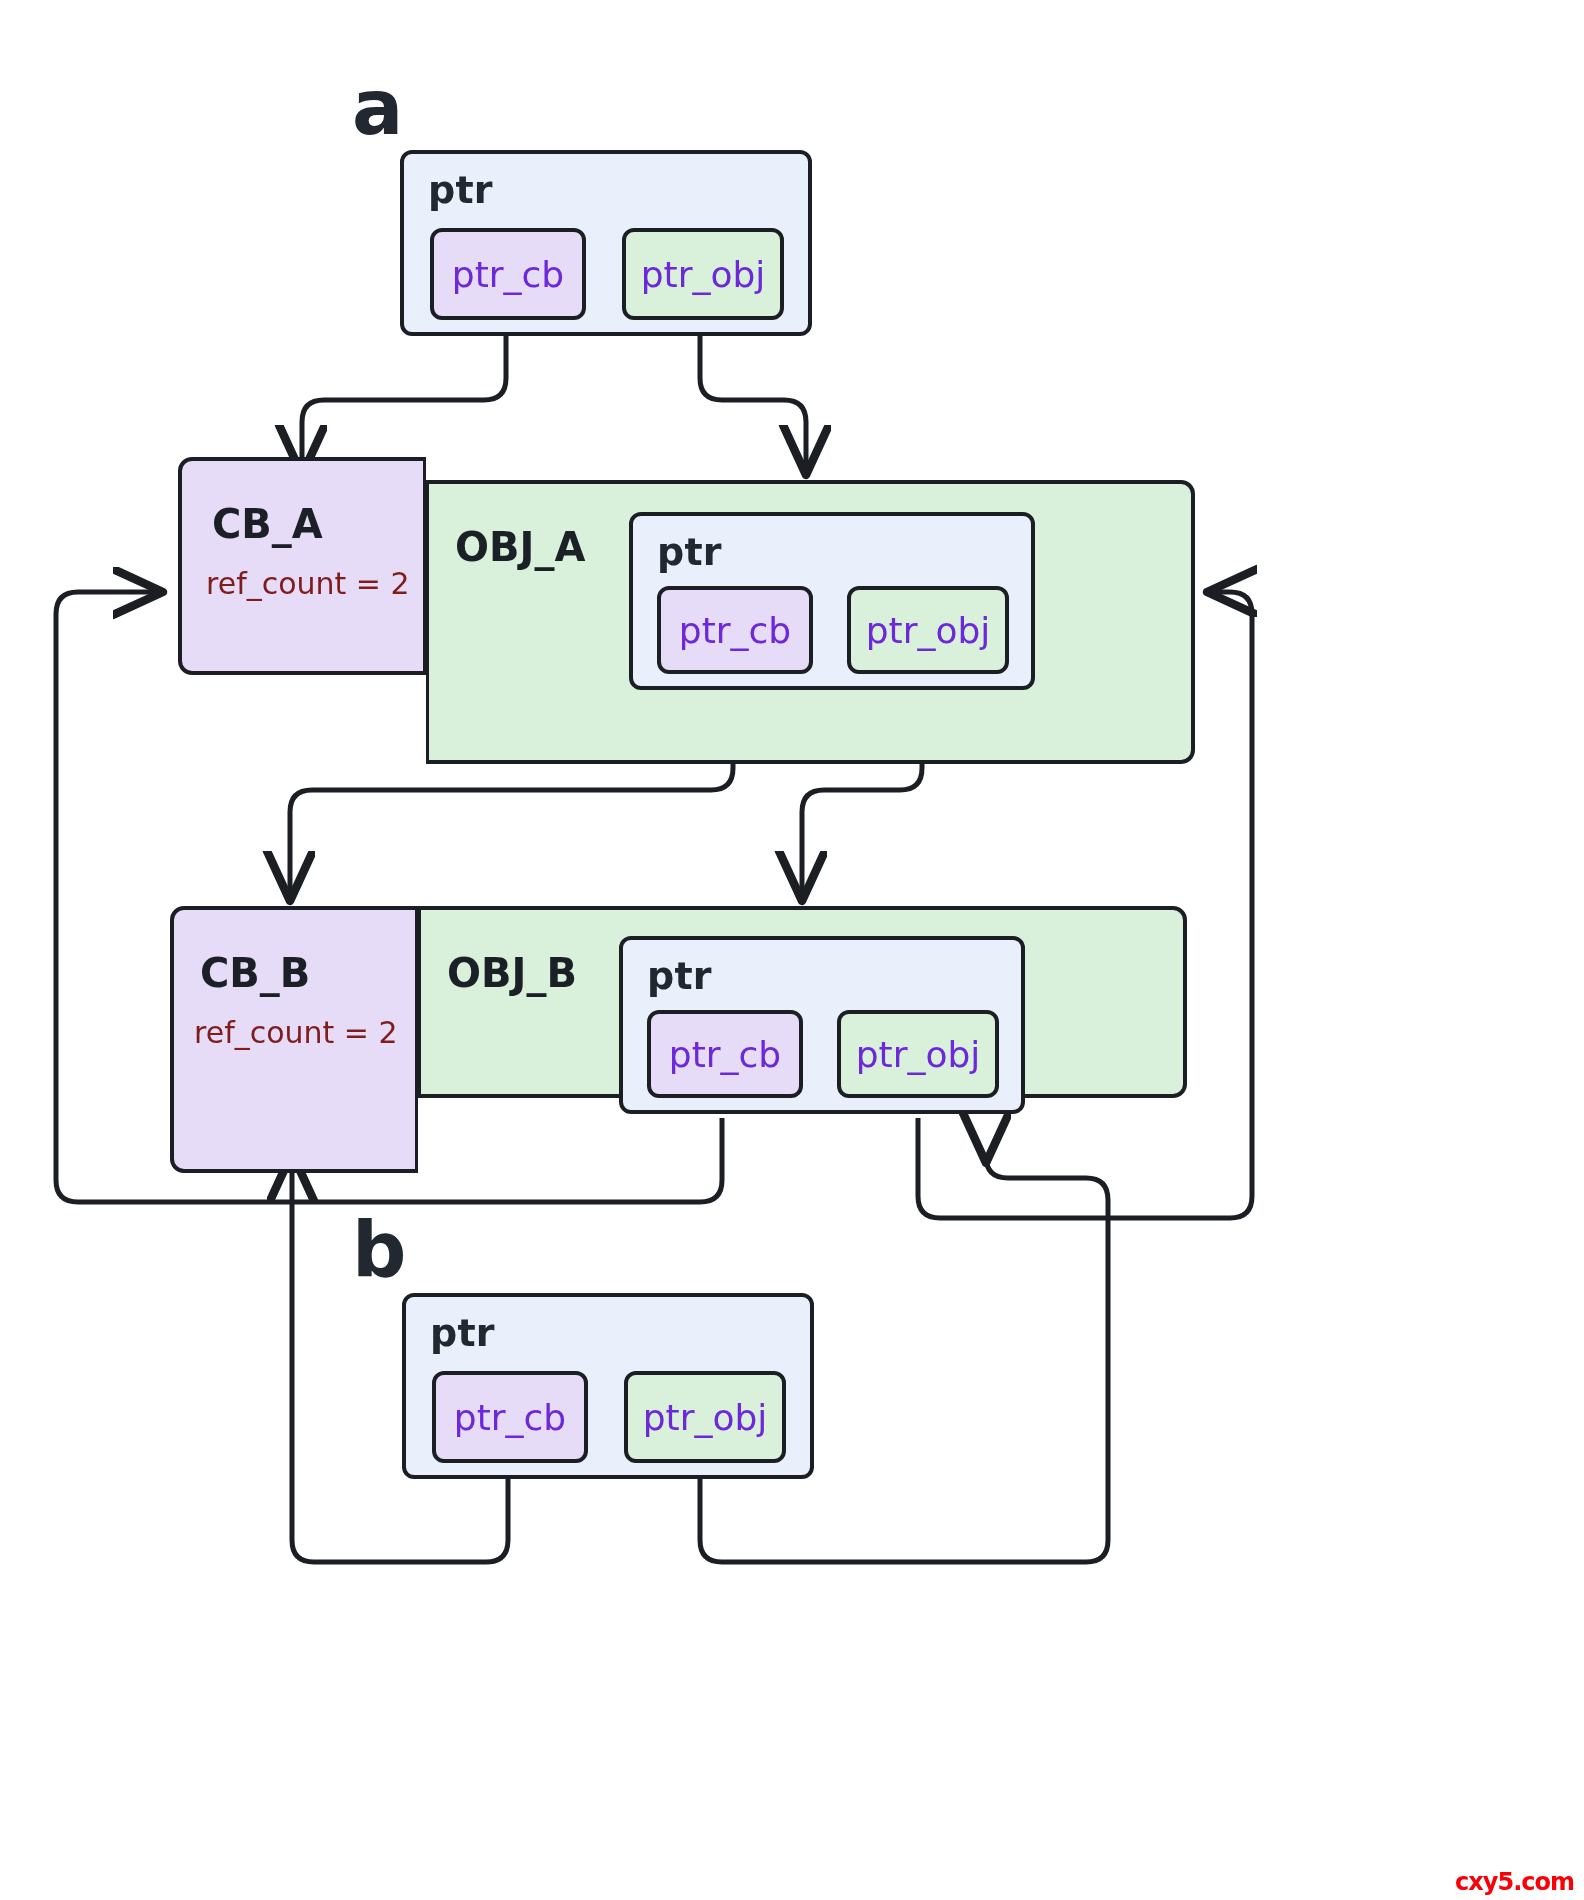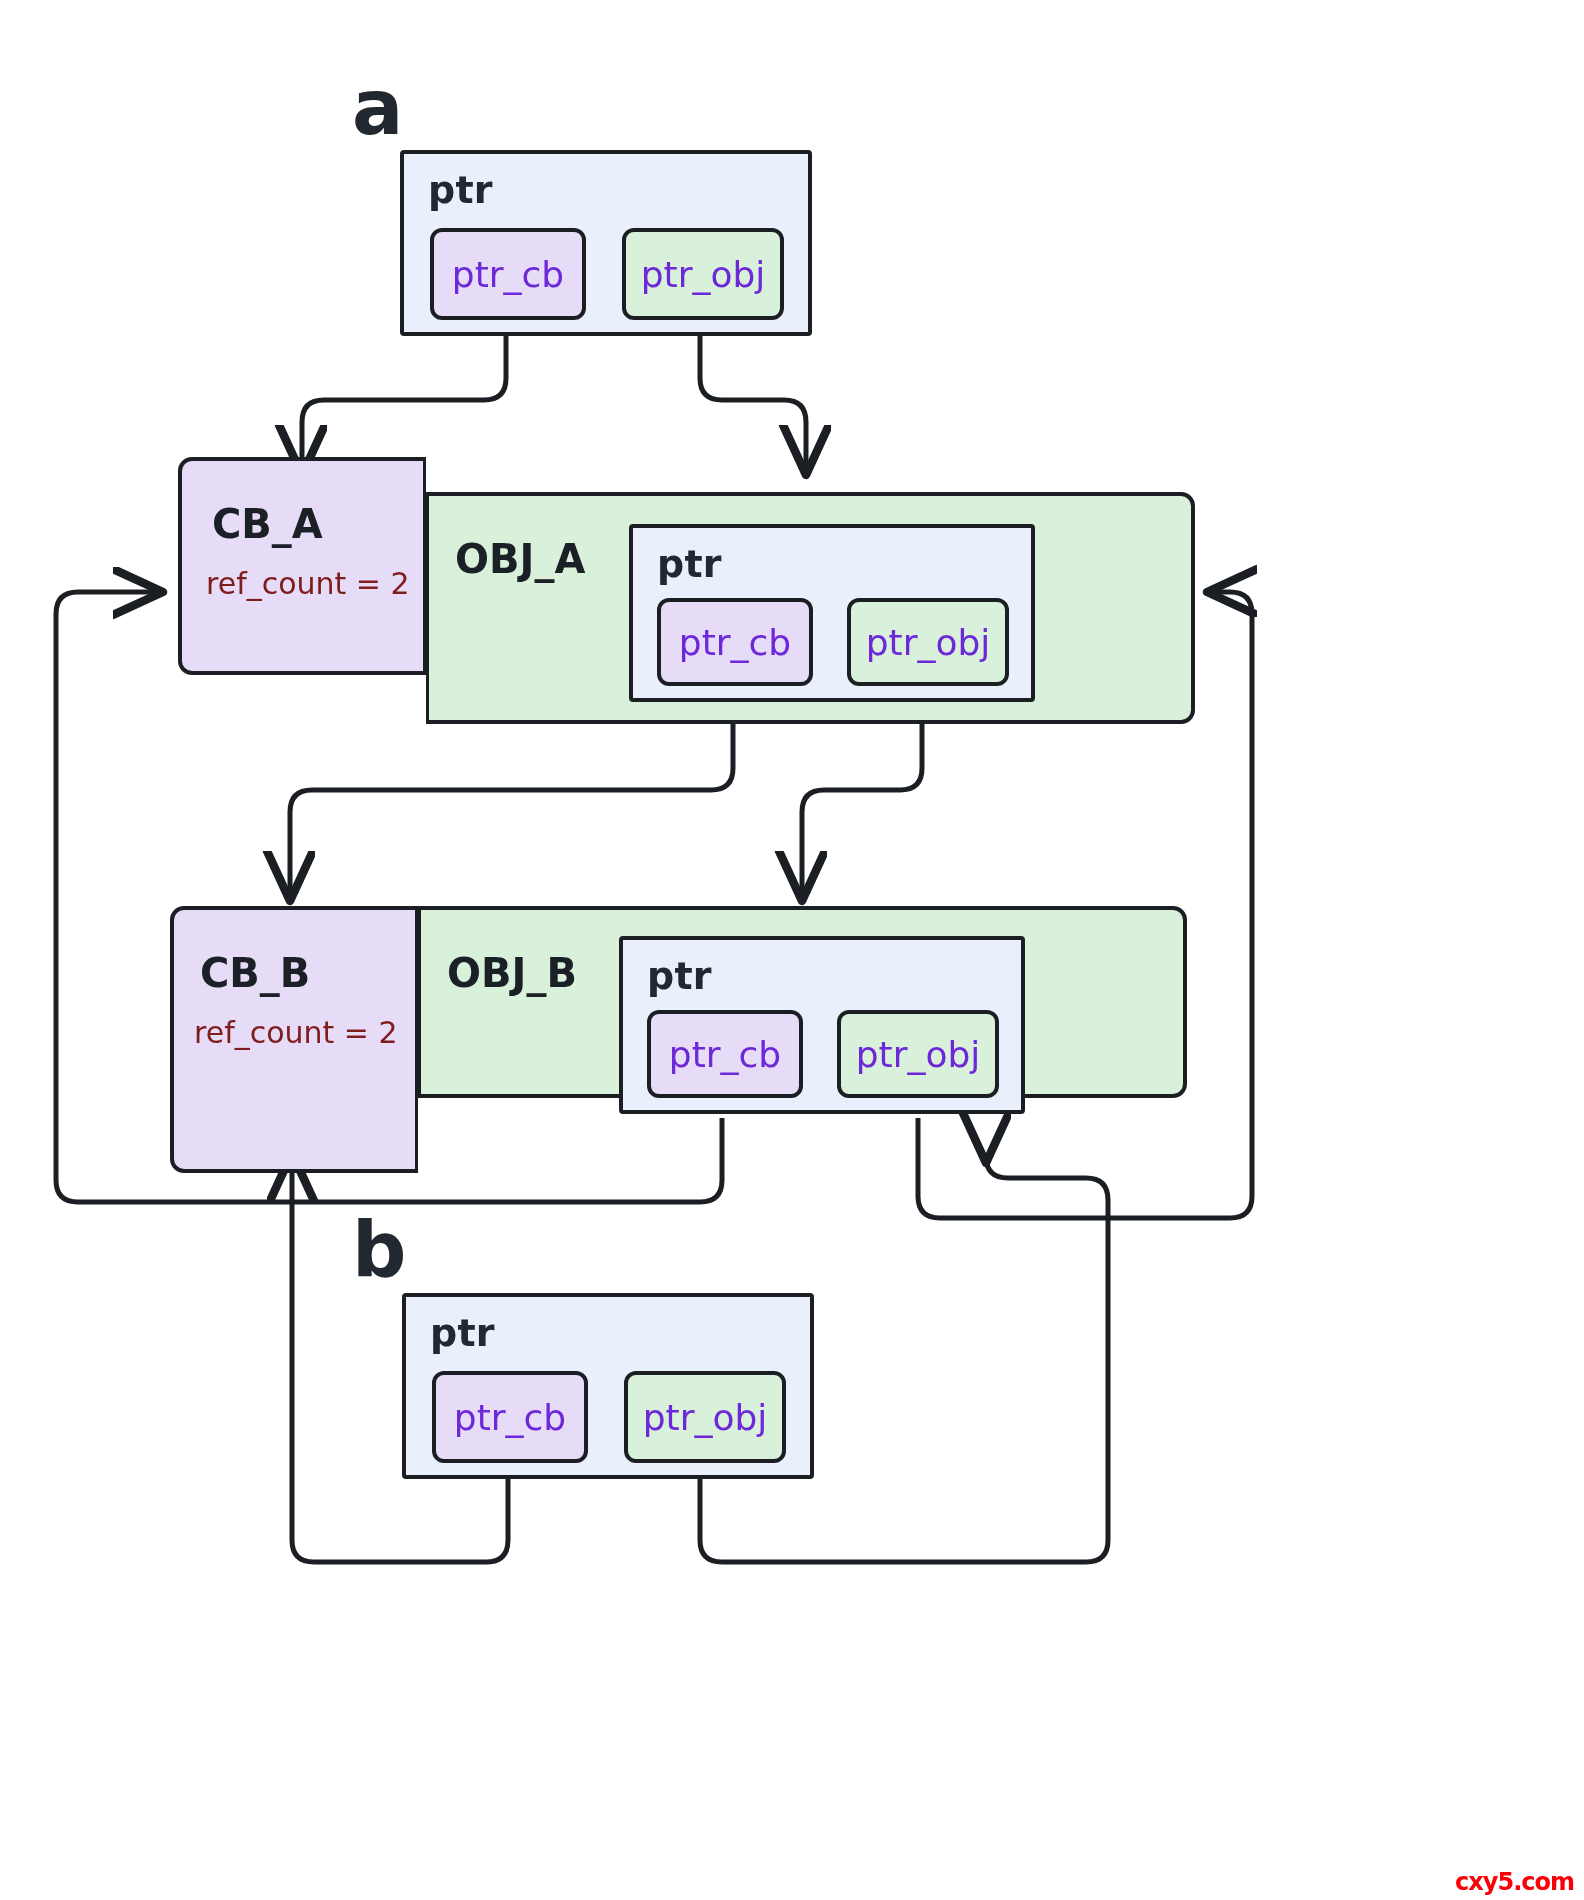--- a/index.html
+++ b/index.html
@@ -9,21 +9,21 @@
     width:1584px;height:1900px;position:relative;overflow:hidden;
   }
   #stage{position:absolute;left:0;top:0;width:1584px;height:1900px;}
 
   
   #edges{position:absolute;left:0;top:0;width:1584px;height:1900px;}
 
   
   .box{position:absolute;box-sizing:border-box;border:4px solid #1b1f24;}
   .ptr-frame{
-    background:#eaf0fb;border-radius:4px;
+    background:#eaf0fb;border-radius:12px;
   }
   .ptr-title{
     position:absolute;left:24px;top:14px;
     font-size:38px;font-weight:bold;color:#222830;letter-spacing:.2px;
   }
   .slot{
     position:absolute;box-sizing:border-box;border:4px solid #1b1f24;
     border-radius:12px;display:flex;align-items:center;justify-content:center;
     font-size:36px;color:#6d28d9;
   }
@@ -95,21 +95,21 @@
     <div class="slot obj" style="left:218px;top:74px;width:162px;height:92px;">
       <span>ptr_obj</span>
     </div>
   </div>
 
   <div class="box cb-block" style="left:178px;top:457px;width:248px;height:218px;">
     <div class="blk-title" style="left:30px;top:40px;">CB_A</div>
     <div class="blk-sub" style="left:24px;top:105px;">ref_count = 2</div>
   </div>
 
-  <div class="box obj-block" style="left:426px;top:480px;width:769px;height:232px;margin-top:12px;">
+  <div class="box obj-block" style="left:426px;top:480px;width:769px;height:284px;">
     <div class="blk-title" style="left:26px;top:40px;">OBJ_A</div>
 
     <div class="box ptr-frame" style="left:200px;top:28px;width:406px;height:178px;">
       <div class="ptr-title">ptr</div>
       <div class="slot cb" style="left:24px;top:70px;width:156px;height:88px;">
         <span>ptr_cb</span>
       </div>
       <div class="slot obj" style="left:214px;top:70px;width:162px;height:88px;">
         <span>ptr_obj</span>
       </div>

